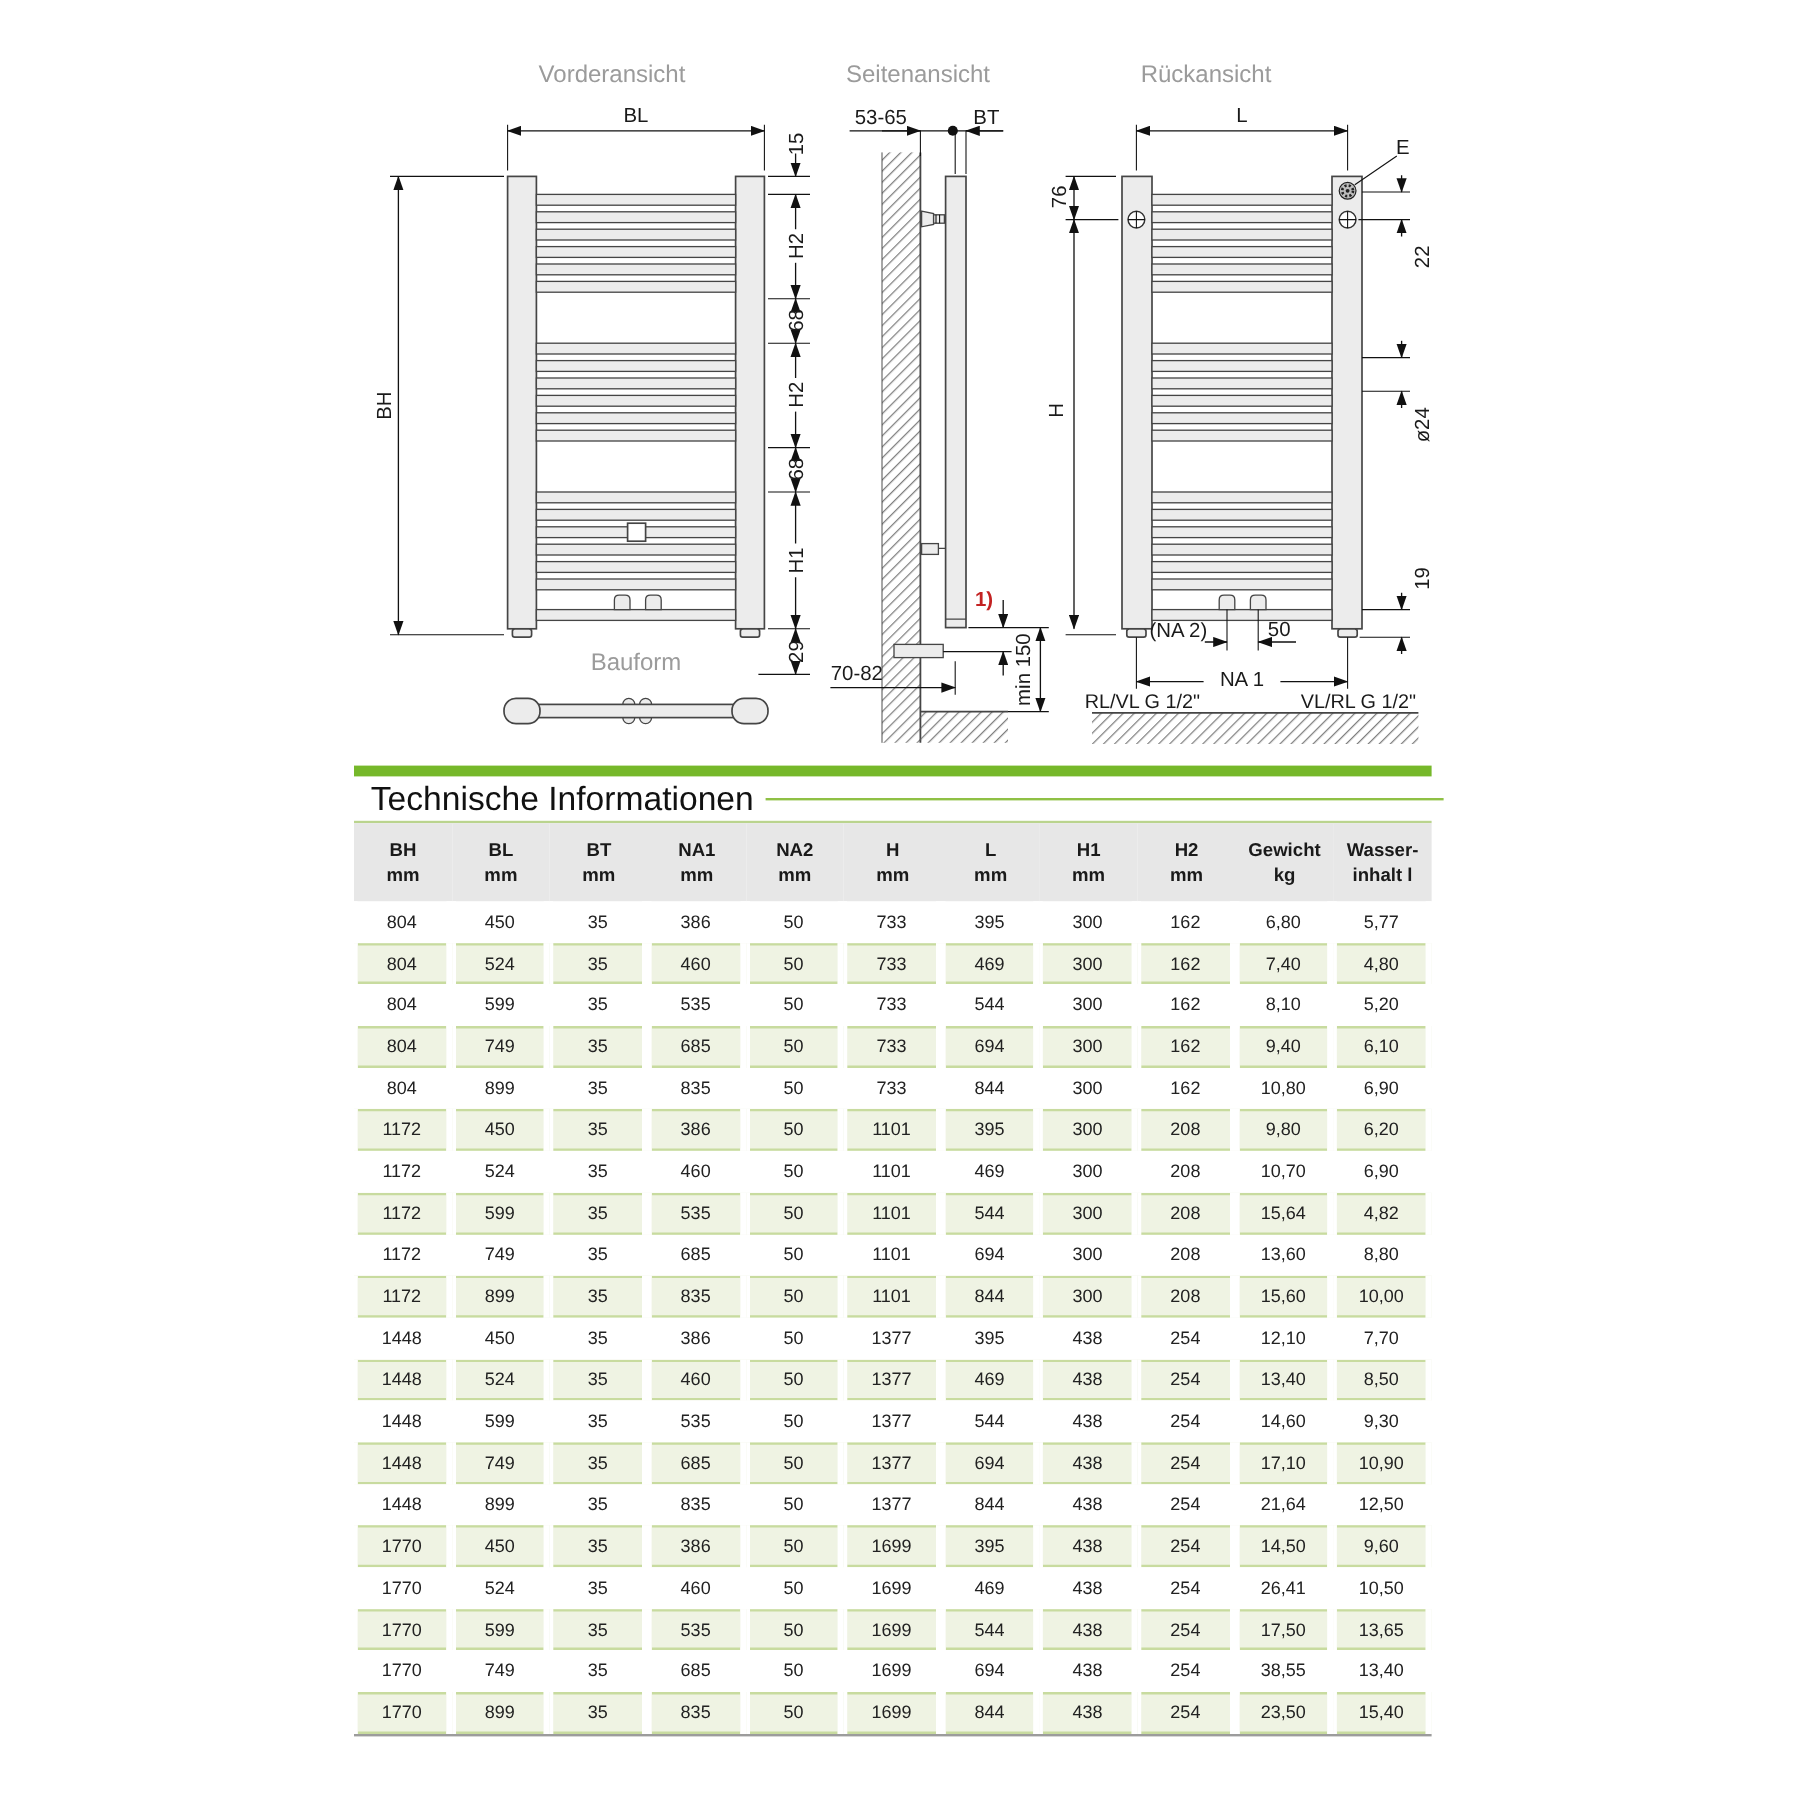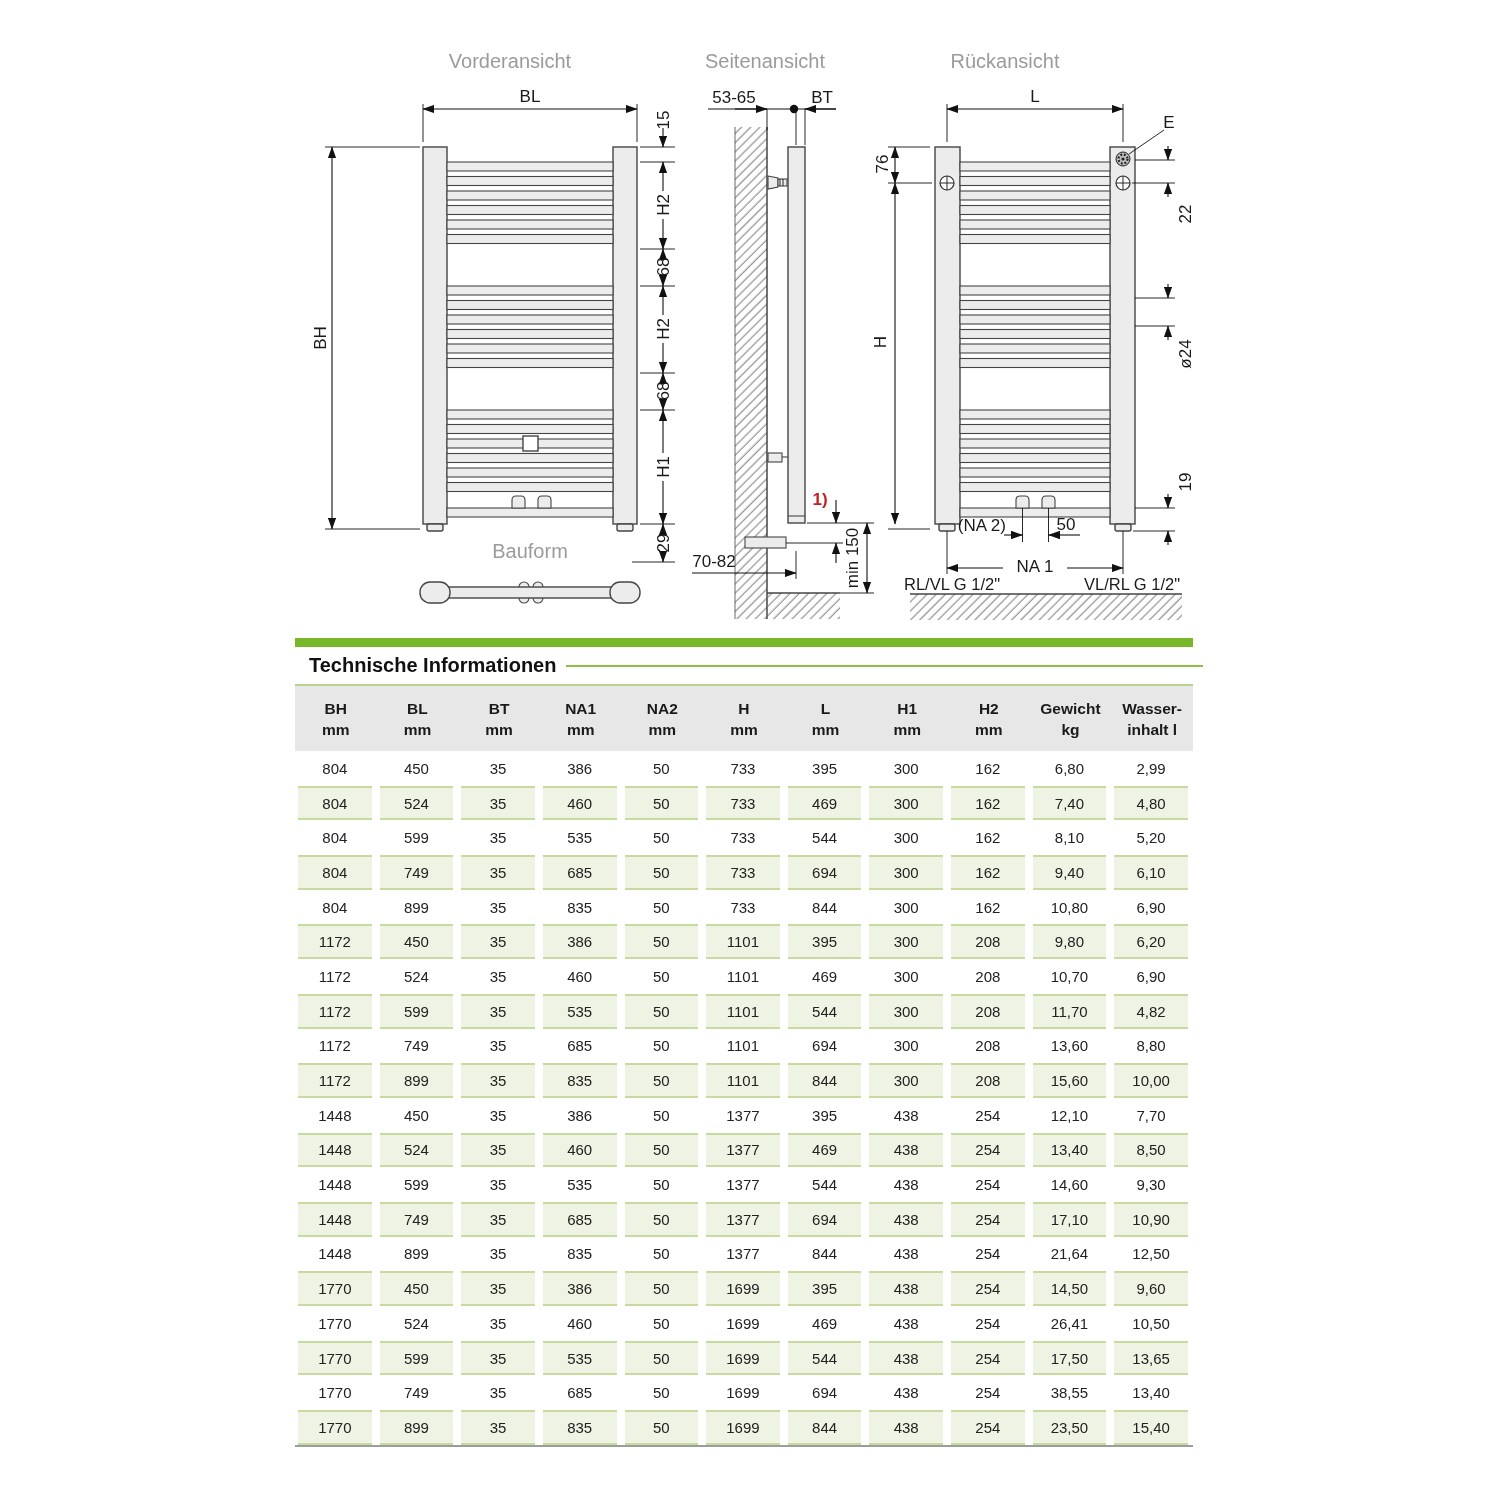--- a/index.html
+++ b/index.html
@@ -13,21 +13,21 @@
   svg .note-red{fill:#c32222;font-weight:bold;}
   svg .dim{stroke:#111;stroke-width:1.1;fill:none;}
   svg .ext{stroke:#111;stroke-width:0.9;fill:none;}
   svg .part{fill:#ececec;stroke:#454545;stroke-width:1.4;}
   svg .thin{stroke-width:1.1;}
   svg .outline{stroke:#454545;fill:none;}
 
   .table-wrap{position:absolute;left:295px;top:638px;width:898px;}
   .greenbar{height:9px;background:#76b82a;}
   .title-row{display:flex;align-items:center;margin-top:5px;height:27px;}
-  .tech-title{font-size:20px;font-weight:bold;color:#111;margin:0 10px 0 14px;white-space:nowrap;}
+  .tech-title{font-size:28px;font-weight:normal;color:#111;margin:0 10px 0 14px;white-space:nowrap;}
   .title-line{flex:1;height:2px;background:#8fc045;margin-right:-10px;}
   .subline{height:2px;background:#bad48e;margin-top:5px;}
   table{width:100%;border-collapse:separate;border-spacing:0;table-layout:fixed;}
   thead th{background:#e7e7e7;height:65px;font-size:15.5px;font-weight:bold;
            text-align:center;vertical-align:middle;padding:0;color:#1a1a1a;}
   thead th div{line-height:21px;}
   tbody td{height:34.7px;padding:0;font-size:15px;text-align:center;vertical-align:middle;
            color:#222;border-left:3px solid #fff;border-right:5px solid #fff;}
   tbody tr.stripe td{background:#eff3e3;
            box-shadow:inset 0 2px 0 #c8db9f, inset 0 -2px 0 #c8db9f;}
@@ -320,21 +320,21 @@
           <td>804</td>
           <td>450</td>
           <td>35</td>
           <td>386</td>
           <td>50</td>
           <td>733</td>
           <td>395</td>
           <td>300</td>
           <td>162</td>
           <td>6,80</td>
-          <td>2,99</td>
+          <td>5,77</td>
         </tr>
         <tr class="stripe">
           <td>804</td>
           <td>524</td>
           <td>35</td>
           <td>460</td>
           <td>50</td>
           <td>733</td>
           <td>469</td>
           <td>300</td>
@@ -410,21 +410,21 @@
         <tr class="stripe">
           <td>1172</td>
           <td>599</td>
           <td>35</td>
           <td>535</td>
           <td>50</td>
           <td>1101</td>
           <td>544</td>
           <td>300</td>
           <td>208</td>
-          <td>11,70</td>
+          <td>15,64</td>
           <td>4,82</td>
         </tr>
         <tr>
           <td>1172</td>
           <td>749</td>
           <td>35</td>
           <td>685</td>
           <td>50</td>
           <td>1101</td>
           <td>694</td>

